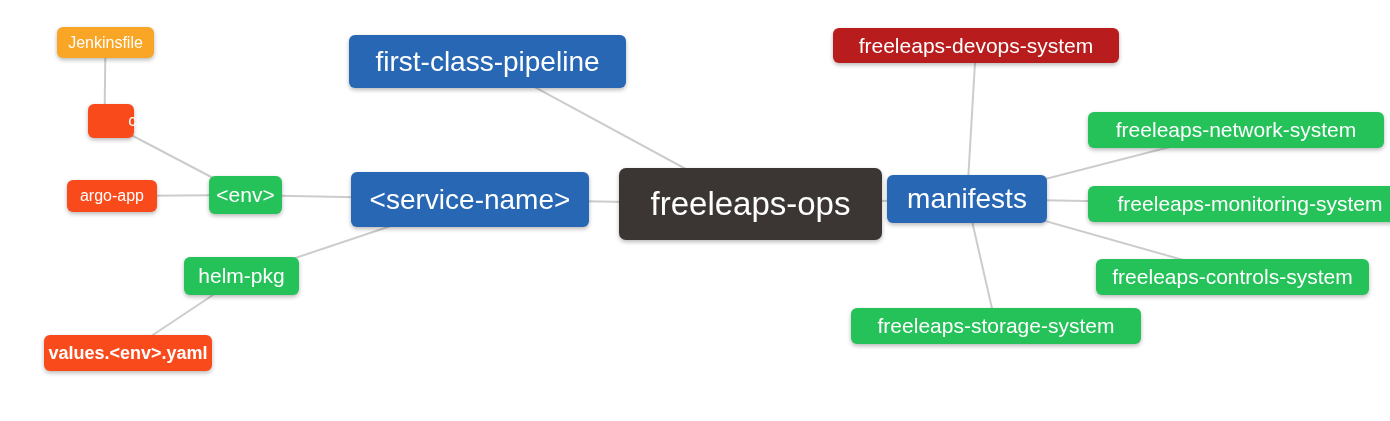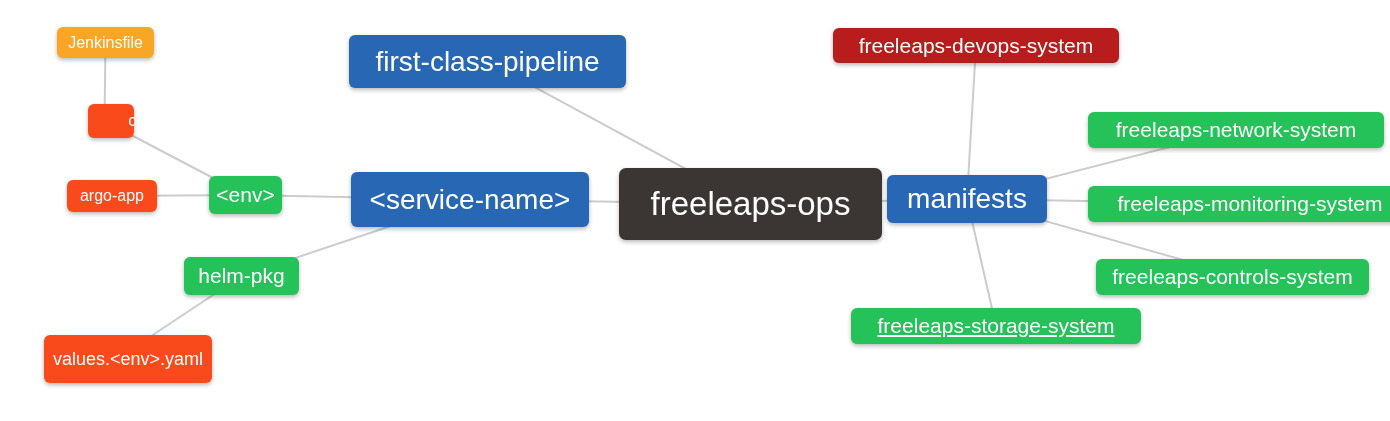--- a/index.html
+++ b/index.html
@@ -46,23 +46,23 @@
       <line x1="931" y1="199" x2="1200" y2="130" stroke="#cccccc" stroke-width="2"></line>
       <line x1="931" y1="199" x2="1214" y2="204" stroke="#cccccc" stroke-width="2"></line>
       <line x1="931" y1="199" x2="1207.5" y2="277" stroke="#cccccc" stroke-width="2"></line>
       <line x1="931" y1="199" x2="960" y2="326" stroke="#cccccc" stroke-width="2"></line>
     </svg>
 <div class="node" style="left: 21px; top: 27px; width: 97px; height: 31px; font-size: 16px; background: rgb(249, 165, 38);">Jenkinsfile</div>
     <div class="node" style="left: 52px; top: 104px; width: 33px; height: 34px; font-size: 16px; background: rgb(249, 74, 27); padding-left: 46px;">ci</div>
     <div class="node" style="left: 31px; top: 180px; width: 90px; height: 32px; font-size: 16px; background: rgb(249, 74, 27);">argo-app</div>
     <div class="node" style="left: 173px; top: 176px; width: 73px; height: 38px; font-size: 21px; background: rgb(37, 194, 90);">&lt;env&gt;</div>
     <div class="node" style="left: 148px; top: 257px; width: 115px; height: 38px; font-size: 21px; background: rgb(37, 194, 90);">helm-pkg</div>
-    <div class="node" style="left: 8px; top: 335px; width: 168px; height: 48px; font-size: 18px; background: rgb(249, 74, 27);">values.&lt;env&gt;.yaml</div>
+    <div class="node" style="left: 8px; top: 335px; width: 168px; height: 36px; font-size: 18px; background: rgb(249, 74, 27); font-weight: bold;">values.&lt;env&gt;.yaml</div>
     <div class="node" style="left: 313px; top: 35px; width: 277px; height: 53px; font-size: 28px; background: rgb(40, 103, 180);">first-class-pipeline</div>
     <div class="node" style="left: 315px; top: 172px; width: 238px; height: 55px; font-size: 28px; background: rgb(40, 103, 180);">&lt;service-name&gt;</div>
     <div class="node root" style="left: 583px; top: 168px; width: 263px; height: 72px; font-size: 33px; background: rgb(59, 54, 51);">freeleaps-ops</div>
     <div class="node" style="left: 851px; top: 175px; width: 160px; height: 48px; font-size: 28px; background: rgb(40, 103, 180); text-align: center;">manifests</div>
     <div class="node" style="left: 797px; top: 28px; width: 286px; height: 35px; font-size: 21px; background: #b91c1c;">freeleaps-devops-system</div>
     <div class="node" style="left: 1052px; top: 112px; width: 296px; height: 36px; font-size: 21px; background: rgb(37, 194, 90);">freeleaps-network-system</div>
     <div class="node" style="left: 1052px; top: 186px; width: 324px; height: 36px; font-size: 21px; background: rgb(37, 194, 90);">freeleaps-monitoring-system</div>
     <div class="node" style="left: 1060px; top: 259px; width: 273px; height: 36px; font-size: 21px; background: rgb(37, 194, 90);">freeleaps-controls-system</div>
-    <div class="node" style="left: 815px; top: 308px; width: 290px; height: 36px; font-size: 21px; background: rgb(37, 194, 90); text-decoration: underline;">freeleaps-storage-system</div>
+    <div class="node" style="left: 815px; top: 308px; width: 290px; height: 36px; font-size: 21px; background: rgb(37, 194, 90);">freeleaps-storage-system</div>
   </div>
 
 </body></html>

